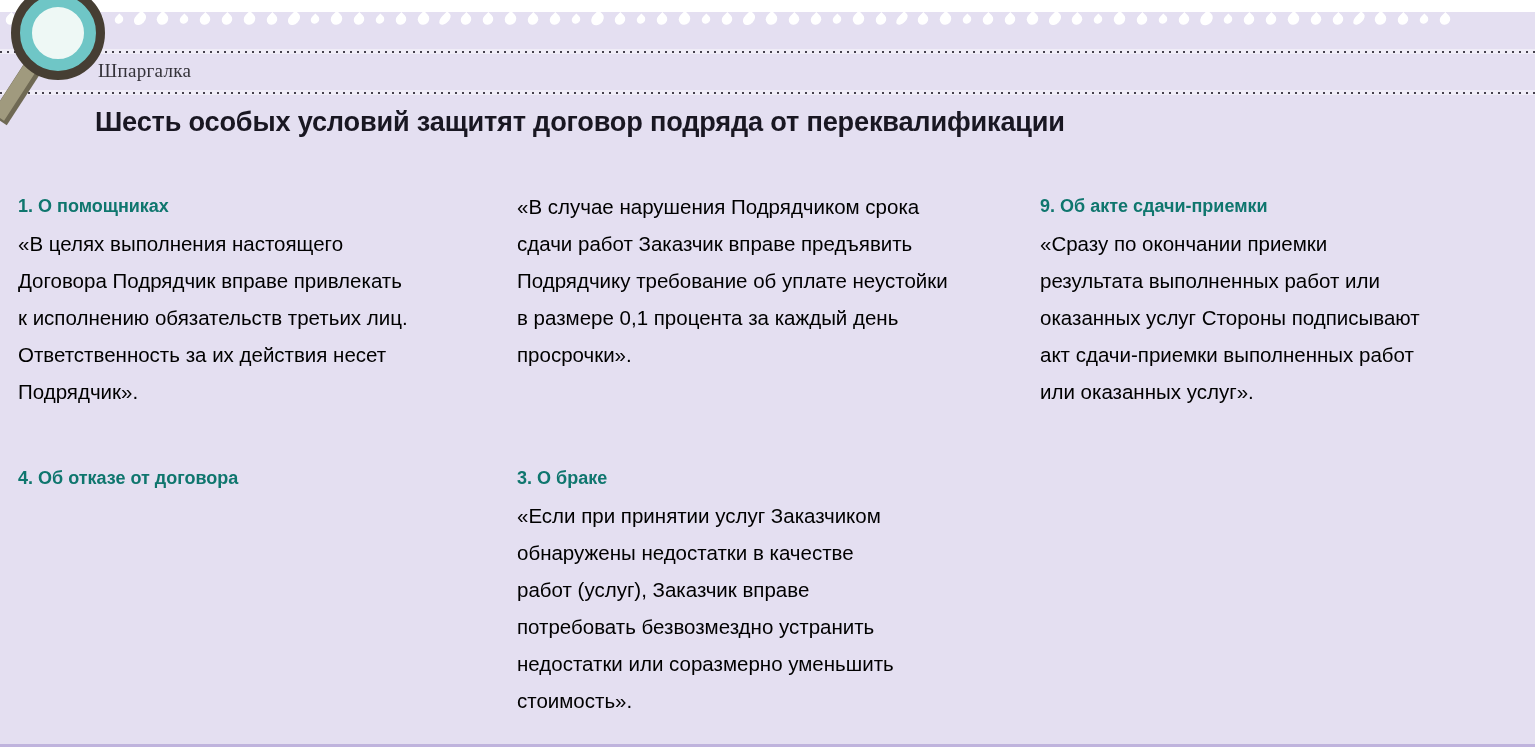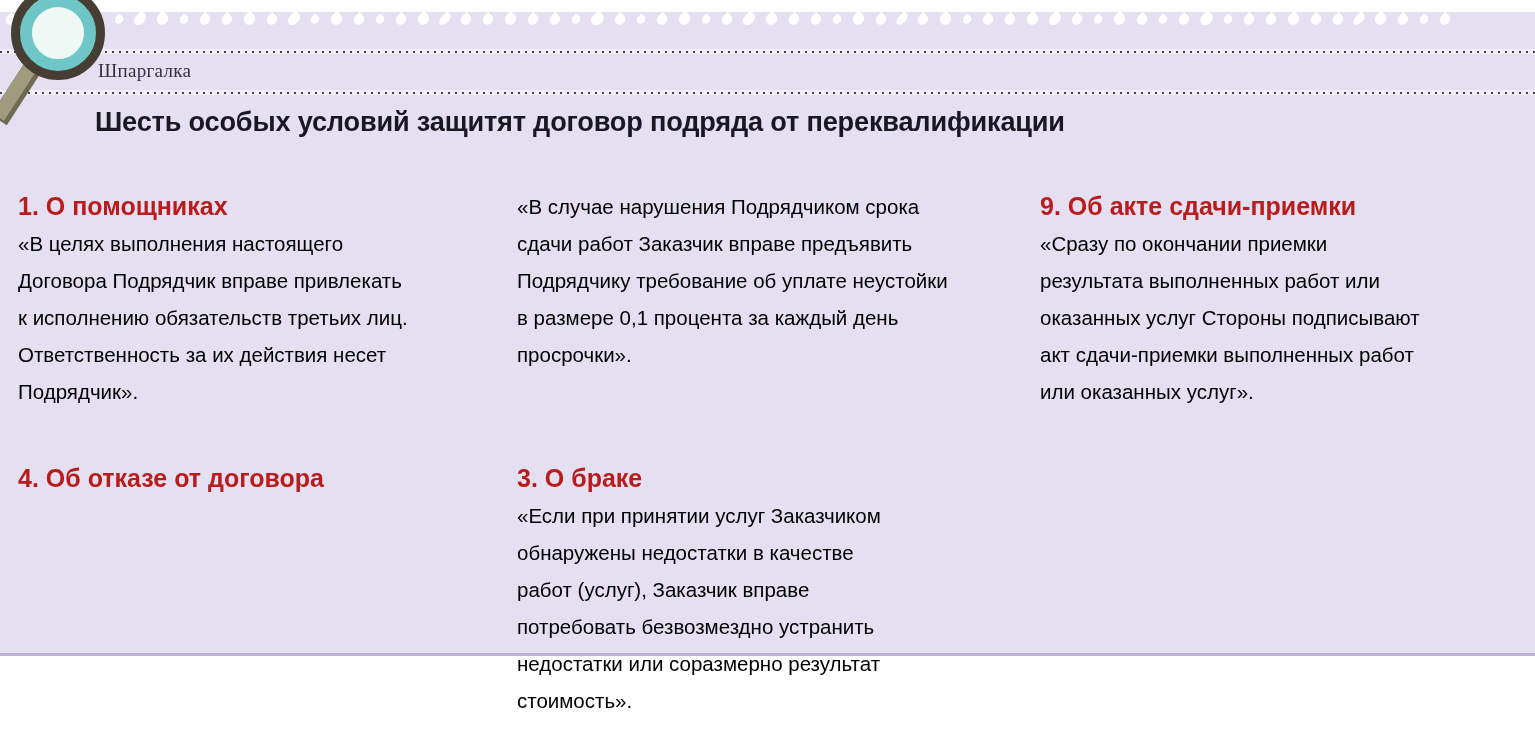--- a/index.html
+++ b/index.html
@@ -4,21 +4,21 @@
 <style>
   html,body{margin:0;padding:0;}
   body{
     width:1535px;height:747px;
     font-family:"Liberation Sans", sans-serif;
     background:#ffffff;
     overflow:hidden;
   }
   .page{
     position:relative;
-    width:1535px;height:656px;
+    width:1535px;height:747px;
     background:#ffffff;
   }
   
   .sheet{
     position:absolute;
     left:0;right:0;top:12px;bottom:0;
     background:#e4dff1;
     border-bottom:3px solid #bfb3dd;
   }
   
@@ -77,23 +77,23 @@
   }
   .grid{
     position:absolute;
     left:18px;right:10px;top:176px;
     display:grid;
     grid-template-columns:499px 523px auto;
     grid-row-gap:50px;
   }
   .cell{padding-right:46px;}
   .cell-heading{
-    font-size:25px;
+    font-size:18px;
     font-weight:700;
-    color:#b91c1c;
+    color:#0f766e;
     line-height:37px;
   }
   .cell-body{
     font-size:20.5px;
     color:#000000;
     line-height:37px;
     white-space:pre-line;
   }
   
   .magnifier{
@@ -139,21 +139,21 @@
       </div>
       <div class="cell">
         <div class="cell-heading">4. Об отказе от договора</div>
       </div>
       <div class="cell">
         <div class="cell-heading">3. О браке</div>
         <div class="cell-body">«Если при принятии услуг Заказчиком
 обнаружены недостатки в качестве
 работ (услуг), Заказчик вправе
 потребовать безвозмездно устранить
-недостатки или соразмерно результат
+недостатки или соразмерно уменьшить
 стоимость».</div>
       </div>
     </div>
   </div>
 
   <div class="drops">
       <div class="drop"></div>
       <div class="drop"></div>
       <div class="drop"></div>
       <div class="drop"></div>

